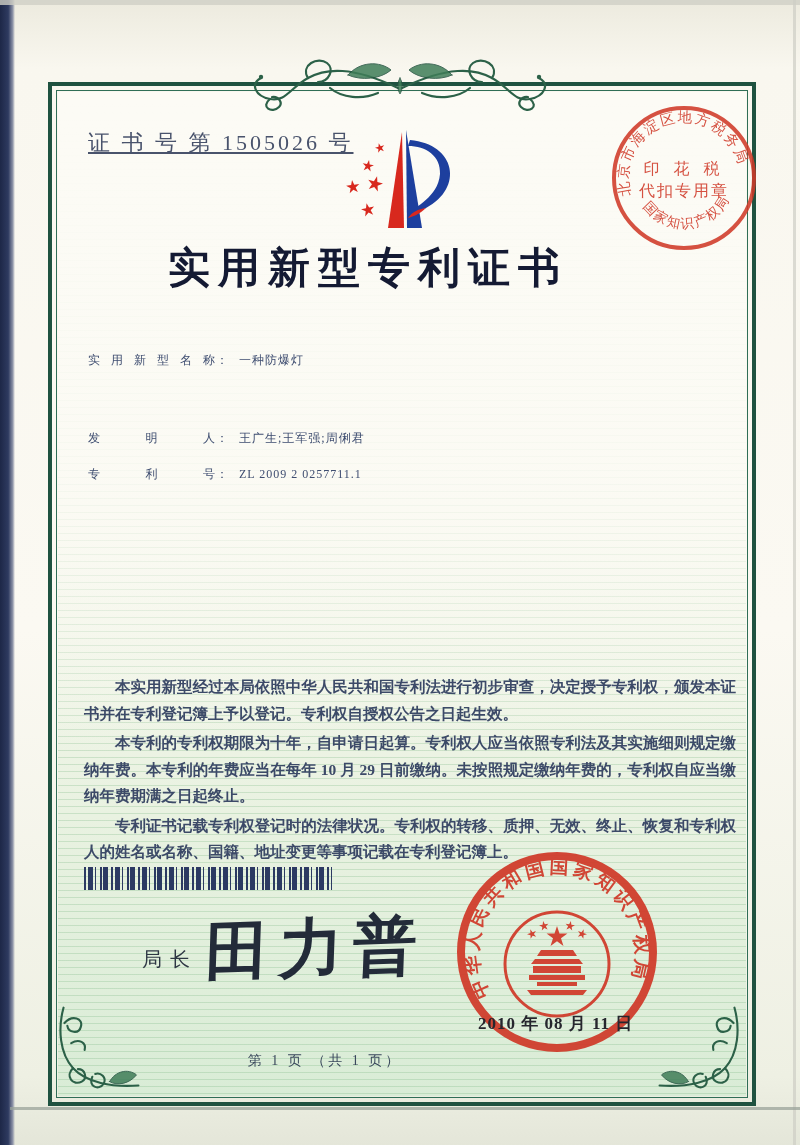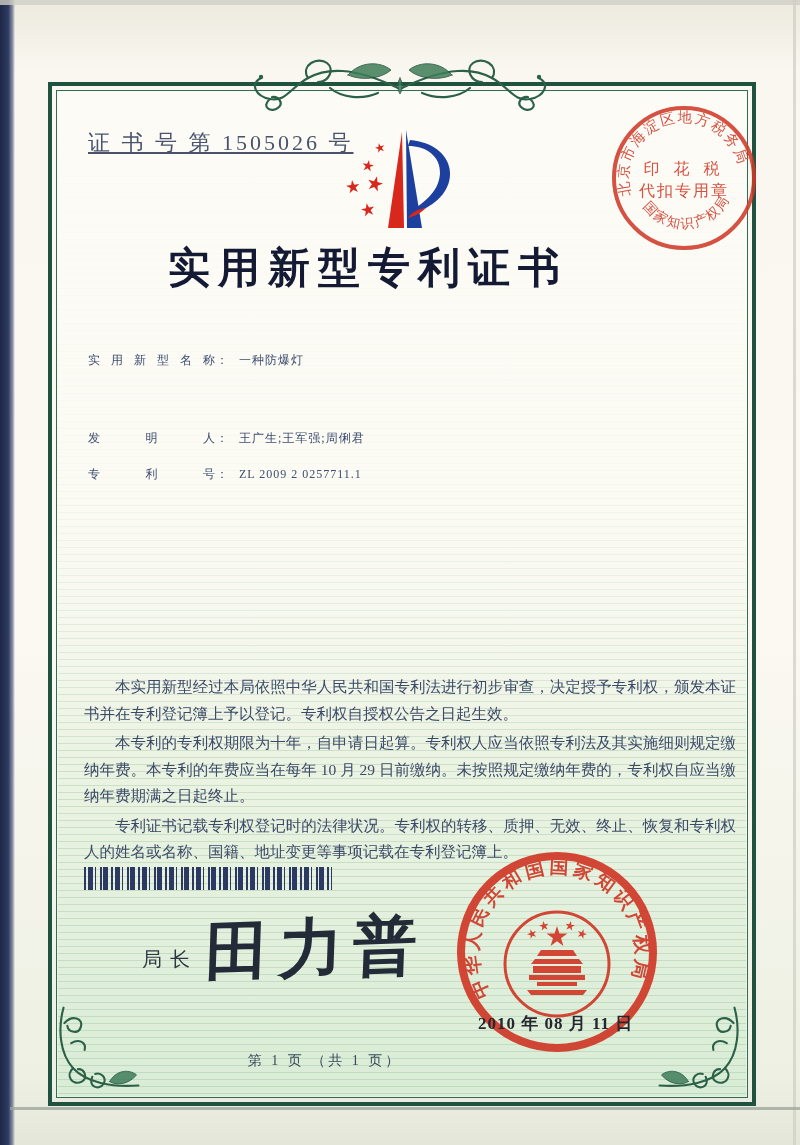--- a/index.html
+++ b/index.html
@@ -37,21 +37,21 @@
   .title{position:absolute;left:0;top:240px;width:736px;text-align:center;
     font-size:42px;font-weight:bold;letter-spacing:8px;color:#141a33;}
 
   .field{position:absolute;left:88px;font-size:12px;color:#3e4d70;letter-spacing:1px;white-space:nowrap;}
   .f-label{display:inline-block;width:128px;text-align:justify;text-align-last:justify;}
   .f-colon{margin-right:10px;}
   .f1{top:352px}.f2{top:430px}.f3{top:466px}.f4{top:523px}.f5{top:580px}.f6{top:637px}
 
   .paras{position:absolute;left:84px;top:674px;width:652px;font-size:15.5px;line-height:26.5px;
     color:#3c4a68;text-align:justify;}
-  .paras p{margin:0 0 3px 0;text-indent:2em;}
+  .paras p{margin:0 0 3px 0;text-indent:2em;font-weight:bold;}
 
   .barcode{position:absolute;left:84px;top:867px;width:248px;height:23px;
     background:repeating-linear-gradient(90deg,
       #2c3a63 0 2px, transparent 2px 4px,
       #2c3a63 4px 9px, transparent 9px 11px,
       #2c3a63 11px 12px, transparent 12px 16px,
       #2c3a63 16px 18px, transparent 18px 19px,
       #2c3a63 19px 24px, transparent 24px 27px);}
 
   .signer{position:absolute;left:142px;top:946px;font-size:20px;letter-spacing:8px;color:#2e3744;}

